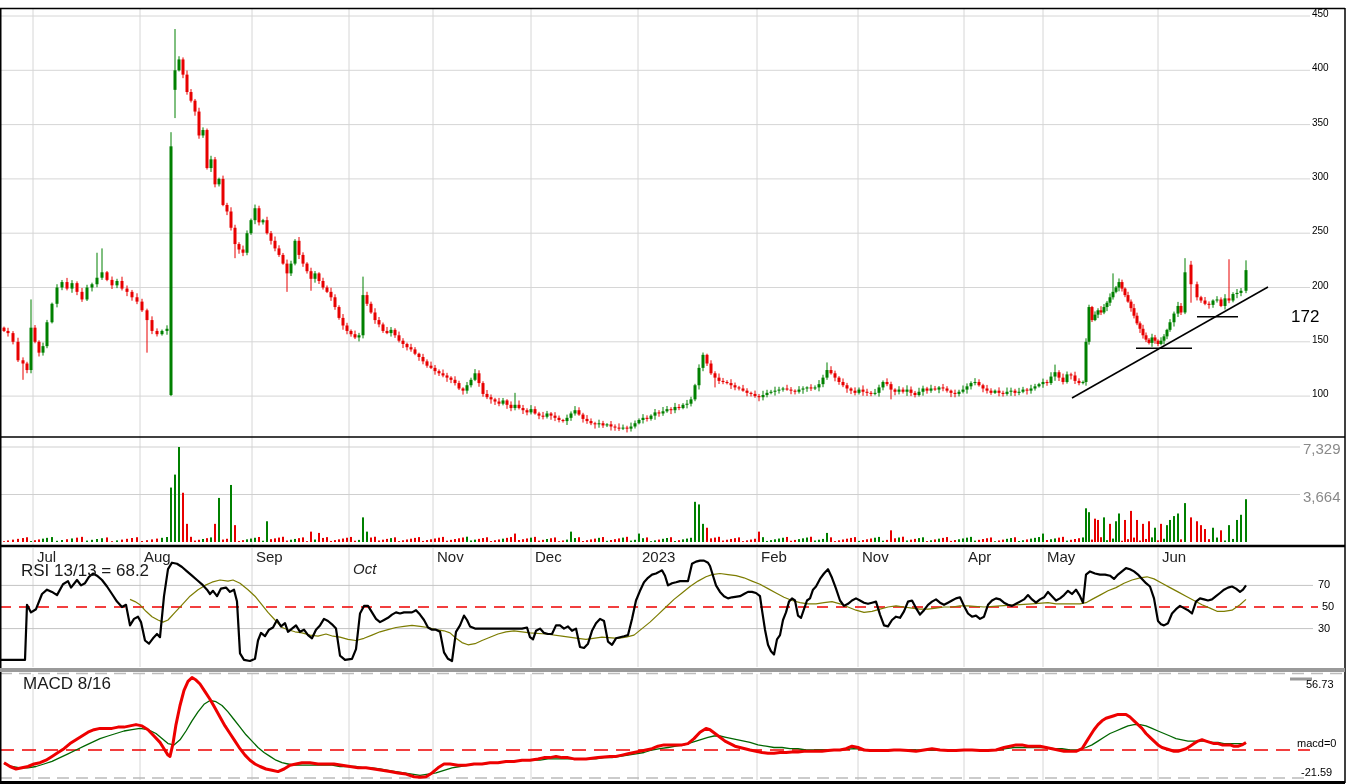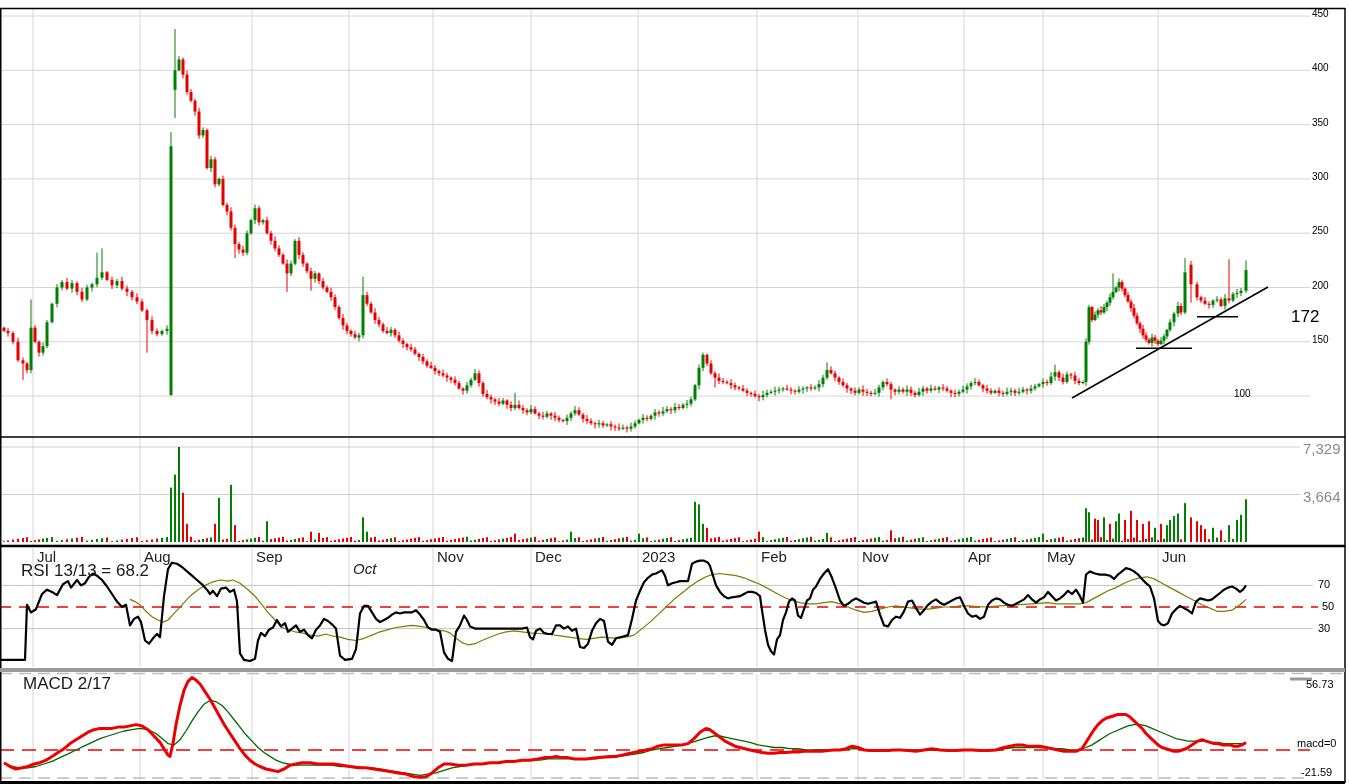--- a/index.html
+++ b/index.html
@@ -1016,21 +1016,21 @@
       <line x1="1197" y1="316.822" x2="1238" y2="316.822" stroke="#000" stroke-width="1.5"></line>
       <line x1="0" y1="8.5" x2="1345" y2="8.5" stroke="#000" stroke-width="1.5"></line>
       <line x1="0.75" y1="8" x2="0.75" y2="783" stroke="#000" stroke-width="1.5"></line>
       <line x1="1345" y1="8" x2="1345" y2="783" stroke="#000" stroke-width="1.5"></line>
       <line x1="0" y1="437" x2="1345" y2="437" stroke="#000" stroke-width="1.5"></line>
       <line x1="0" y1="546" x2="1345" y2="546" stroke="#000" stroke-width="2.5"></line>
       <line x1="0" y1="670" x2="1345" y2="670" stroke="#9a9a9a" stroke-width="4"></line>
       <line x1="0" y1="782.5" x2="1345" y2="782.5" stroke="#000" stroke-width="3"></line>
     </svg>
   <div class="lbl ind-label" style="left:4px;top:561px;">RSI 13/13 = 68.2</div>
-  <div class="lbl ind-label" style="left:6px;top:674px;">MACD 2/17</div>
+  <div class="lbl ind-label" style="left:6px;top:674px;">MACD 8/16</div>
   <div class="lbl anno-172" style="left:1291px;top:307px;">172</div>
   <div id="labels">
       <div class="lbl month-label" style="left: 37px; top: 548px;">Jul</div>
       <div class="lbl month-label" style="left: 144px; top: 548px;">Aug</div>
       <div class="lbl month-label" style="left: 256px; top: 548px;">Sep</div>
       <div class="lbl month-label" style="left: 353px; top: 560px; font-style: italic;">Oct</div>
       <div class="lbl month-label" style="left: 437px; top: 548px;">Nov</div>
       <div class="lbl month-label" style="left: 535px; top: 548px;">Dec</div>
       <div class="lbl month-label" style="left: 642px; top: 548px;">2023</div>
       <div class="lbl month-label" style="left: 761px; top: 548px;">Feb</div>
@@ -1038,21 +1038,21 @@
       <div class="lbl month-label" style="left: 968px; top: 548px;">Apr</div>
       <div class="lbl month-label" style="left: 1047px; top: 548px;">May</div>
       <div class="lbl month-label" style="left: 1162px; top: 548px;">Jun</div>
       <div class="lbl axis-label" style="left: 1312px; top: 8px;">450</div>
       <div class="lbl axis-label" style="left: 1312px; top: 62.3px;">400</div>
       <div class="lbl axis-label" style="left: 1312px; top: 116.6px;">350</div>
       <div class="lbl axis-label" style="left: 1312px; top: 170.9px;">300</div>
       <div class="lbl axis-label" style="left: 1312px; top: 225.2px;">250</div>
       <div class="lbl axis-label" style="left: 1312px; top: 279.5px;">200</div>
       <div class="lbl axis-label" style="left: 1312px; top: 333.8px;">150</div>
-      <div class="lbl axis-label" style="left: 1234px; top: 388.1px;">100</div>
+      <div class="lbl axis-label" style="left: 1312px; top: 388.1px;">100</div>
       <div class="lbl vol-label" style="left: 1303px; top: 440px;">7,329</div>
       <div class="lbl vol-label" style="left: 1303px; top: 487.506px;">3,664</div>
       <div class="lbl small-axis" style="left: 1318px; top: 578.4px;">70</div>
       <div class="lbl small-axis" style="left: 1322px; top: 600px;">50</div>
       <div class="lbl small-axis" style="left: 1318px; top: 621.6px;">30</div>
       <div class="lbl small-axis" style="left: 1306px; top: 678px;">56.73</div>
       <div class="lbl small-axis" style="left: 1297px; top: 737px;">macd=0</div>
       <div class="lbl small-axis" style="left: 1301px; top: 766px;">-21.59</div>
     </div>
 </div>

